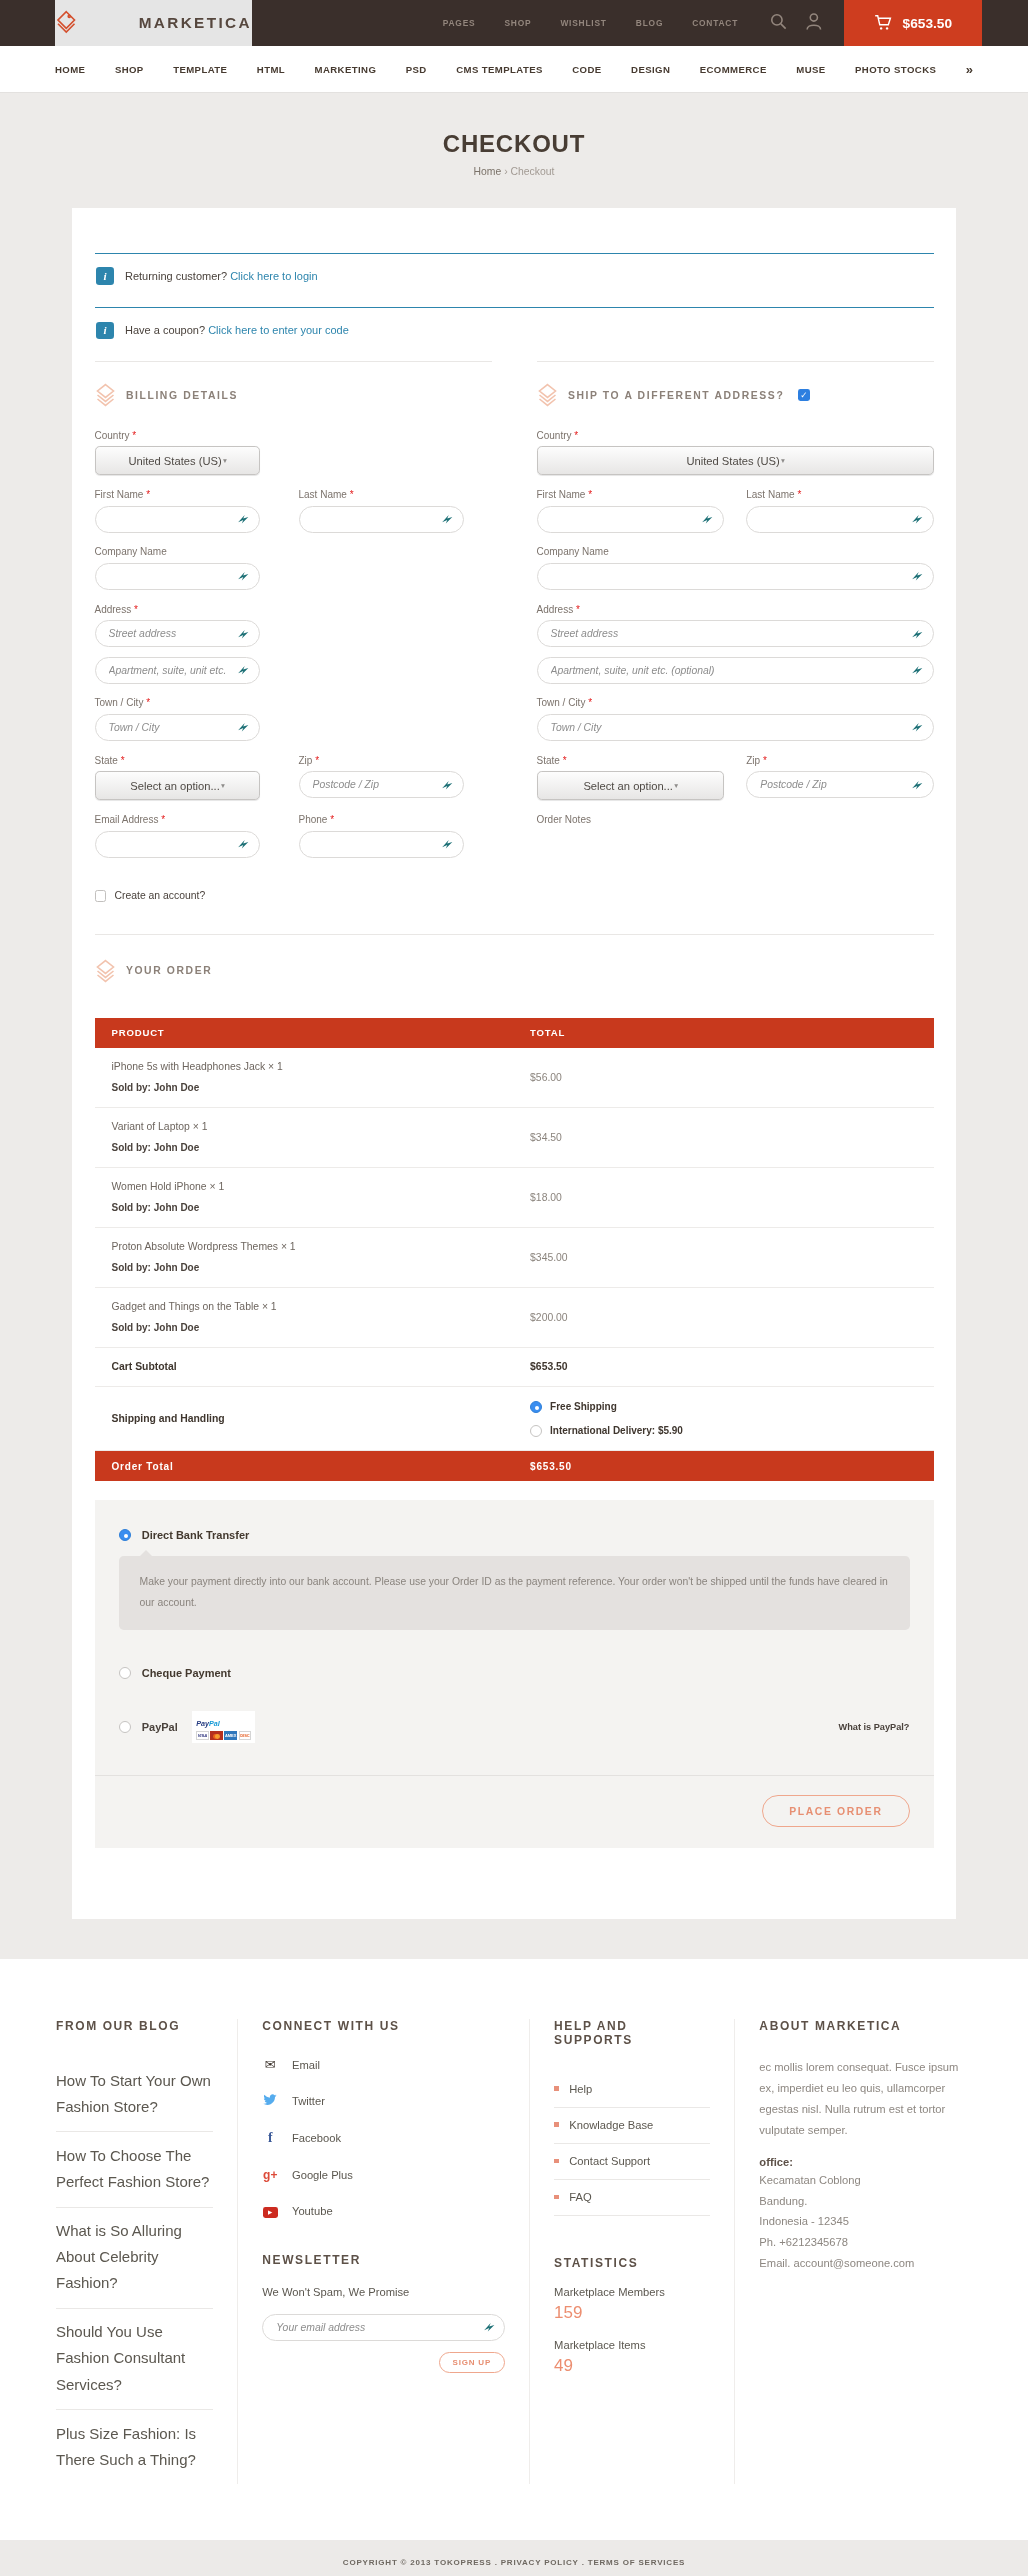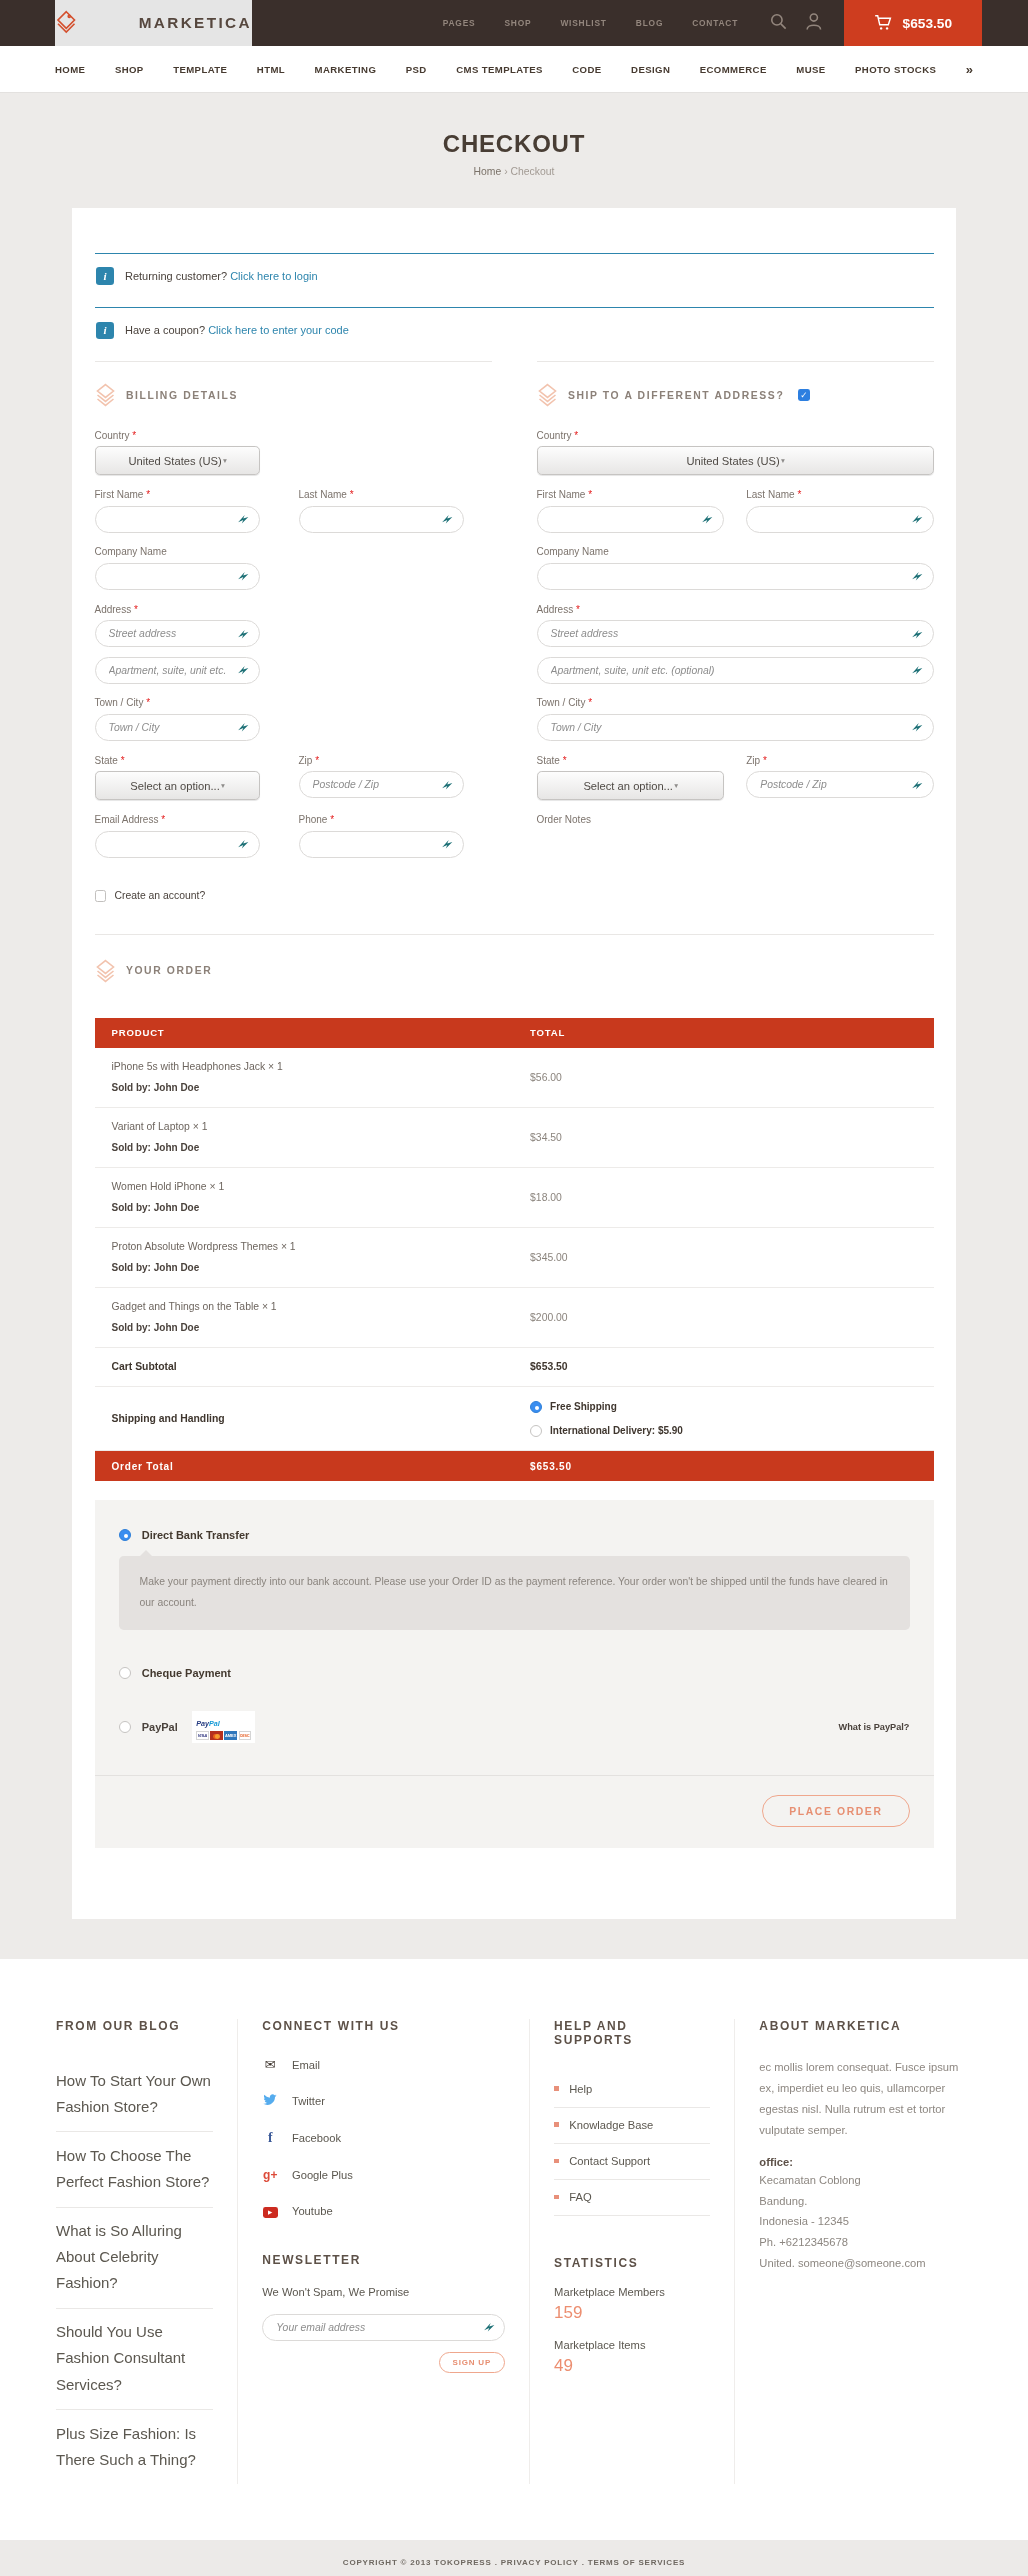--- a/index.html
+++ b/index.html
@@ -659,21 +659,21 @@
   </div>
 
   <div class="fcol">
     <h3 class="fhead">ABOUT MARKETICA</h3>
     <p class="about-text">ec mollis lorem consequat. Fusce ipsum ex, imperdiet eu leo quis, ullamcorper egestas nisl. Nulla rutrum est et tortor vulputate semper.</p>
     <div class="office-label">office:</div>
     <div class="addr-line">Kecamatan Coblong</div>
     <div class="addr-line">Bandung.</div>
     <div class="addr-line">Indonesia - 12345</div>
     <div class="addr-line">Ph. +6212345678</div>
-    <div class="addr-line">United. someone@someone.com</div>
+    <div class="addr-line">Email. account@someone.com</div>
   </div>
 </div>
 
 <div class="copyright">
   <span>COPYRIGHT © 2013 TOKOPRESS .</span>
   <span>PRIVACY POLICY</span>
   <span>.</span>
   <span>TERMS OF SERVICES</span>
 </div>
 

